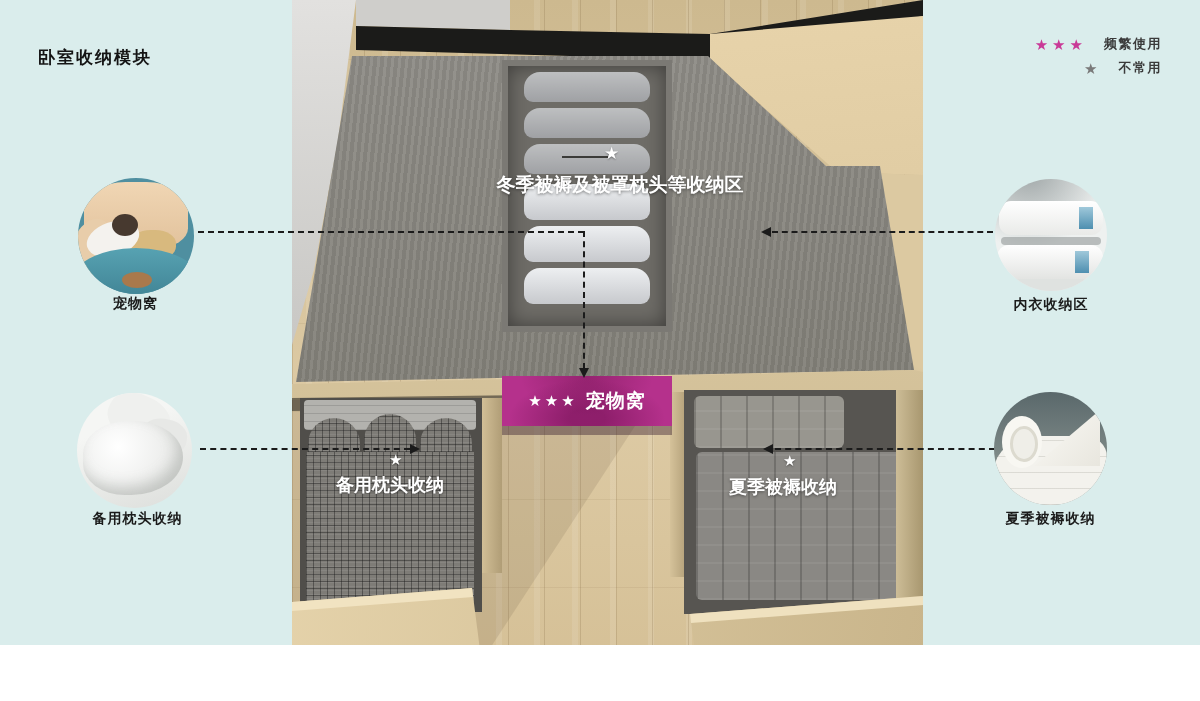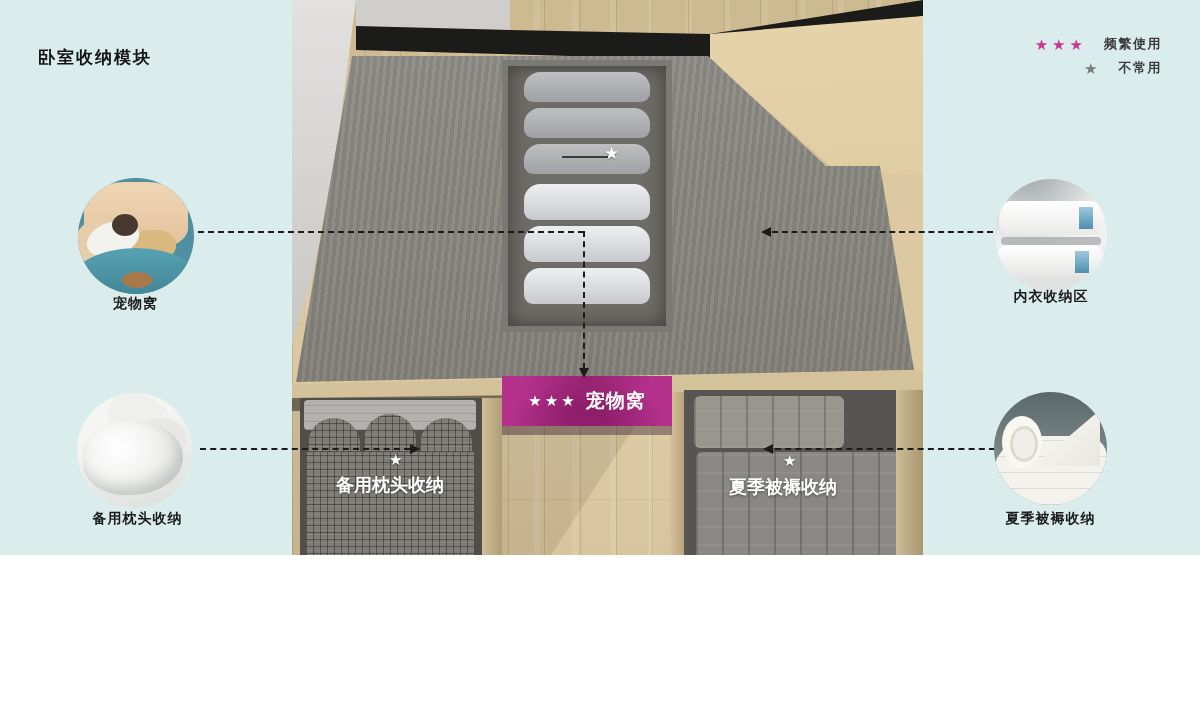--- a/index.html
+++ b/index.html
@@ -1,16 +1,16 @@
 <!DOCTYPE html>
 <html><head>
 <meta charset="utf-8">
 <style>
   html,body{margin:0;padding:0;}
-  .stage{position:relative;width:1200px;height:555px;background:#daedec;overflow:hidden;
+  .stage{position:relative;width:1200px;height:645px;background:#daedec;overflow:hidden;
          font-family:"Liberation Sans",sans-serif;}
   .abs{position:absolute;}
   .layer{position:absolute;inset:0;}
   
   .page-title{font-size:17px;font-weight:bold;color:#141414;letter-spacing:2px;}
   .wlabel{color:#fff;font-weight:bold;text-align:center;
           text-shadow:0 1px 3px rgba(0,0,0,.45);white-space:nowrap;}
   .wstar{color:#fff;text-align:center;text-shadow:0 1px 2px rgba(0,0,0,.4);}
   .clabel{font-weight:bold;color:#1b1b1b;text-align:center;font-size:14px;letter-spacing:1px;white-space:nowrap;}
   
@@ -148,20 +148,21 @@
 
     <div class="abs petbox">
       <span class="petbox-stars">★★★</span>
       <span class="petbox-label">宠物窝</span>
     </div>
     <div class="abs" style="left:210px;top:426px;width:170px;height:9px;background:rgba(45,20,40,.4);"></div>
   </div>
 
   <div class="abs solid-line" style="left:562px;top:156px;width:46px;"></div>
   <div class="abs wstar" style="left:604px;top:143px;font-size:17px;">★</div>
+  <div class="abs wlabel" style="left:455px;top:172px;width:330px;font-size:19px;">冬季被褥及被罩枕头等收纳区</div>
 
   <div class="abs dash-h" style="left:198px;top:231px;width:386px;"></div>
   <div class="abs dash-v" style="left:583px;top:231px;height:138px;"></div>
   <div class="abs arr-down" style="left:579px;top:368px;"></div>
 
   <div class="abs dash-h" style="left:772px;top:231px;width:221px;"></div>
   <div class="abs arr-left" style="left:761px;top:227px;"></div>
 
   <div class="abs dash-h" style="left:200px;top:448px;width:210px;"></div>
   <div class="abs arr-right" style="left:410px;top:444px;"></div>
@@ -193,21 +194,21 @@
 
   <div class="abs circle" style="left:995px;top:179px;width:112px;height:112px;
        background:radial-gradient(circle at 30% -10%, rgba(100,110,112,.6), rgba(0,0,0,0) 55%),#eef1f0;">
     <div class="abs" style="left:4px;top:22px;width:104px;height:34px;background:linear-gradient(#ffffff,#e9eae8);border-radius:12px;"></div>
     <div class="abs" style="left:84px;top:28px;width:14px;height:22px;background:linear-gradient(#9fc8da,#4e8fb0);"></div>
     <div class="abs" style="left:6px;top:58px;width:100px;height:8px;background:rgba(130,135,135,.5);border-radius:4px;"></div>
     <div class="abs" style="left:2px;top:66px;width:106px;height:34px;background:linear-gradient(#ffffff,#e3e4e2);border-radius:12px;"></div>
     <div class="abs" style="left:80px;top:72px;width:14px;height:22px;background:linear-gradient(#9fc8da,#4e8fb0);"></div>
     <div class="abs" style="left:0;top:100px;width:112px;height:12px;background:#dfe2e0;"></div>
   </div>
-  <div class="abs clabel" style="left:965px;top:288px;width:172px;">内衣收纳区</div>
+  <div class="abs clabel" style="left:965px;top:296px;width:172px;">内衣收纳区</div>
 
   <div class="abs circle" style="left:994px;top:392px;width:113px;height:113px;background:linear-gradient(#5a686b,#7c8886 55%,#9aa19c);">
     <div class="abs" style="left:0;top:44px;width:113px;height:69px;background:#f3f2ed;border-radius:40% 20% 0 0 / 50% 30% 0 0;
          background-image:repeating-linear-gradient(0deg, rgba(150,148,138,.25) 0 1px, rgba(0,0,0,0) 1px 16px);"></div>
     <div class="abs" style="left:40px;top:18px;width:66px;height:56px;background:linear-gradient(135deg,#fbfaf6,#e8e6de);clip-path:polygon(100% 0,0 100%,100% 100%);"></div>
     <div class="abs" style="left:8px;top:24px;width:40px;height:52px;background:#f8f7f2;border-radius:50%;"></div>
     <div class="abs" style="left:16px;top:34px;width:22px;height:30px;background:#efeee8;border:3px solid #dcdacf;border-radius:50%;"></div>
   </div>
   <div class="abs clabel" style="left:963px;top:510px;width:175px;">夏季被褥收纳</div>
 

